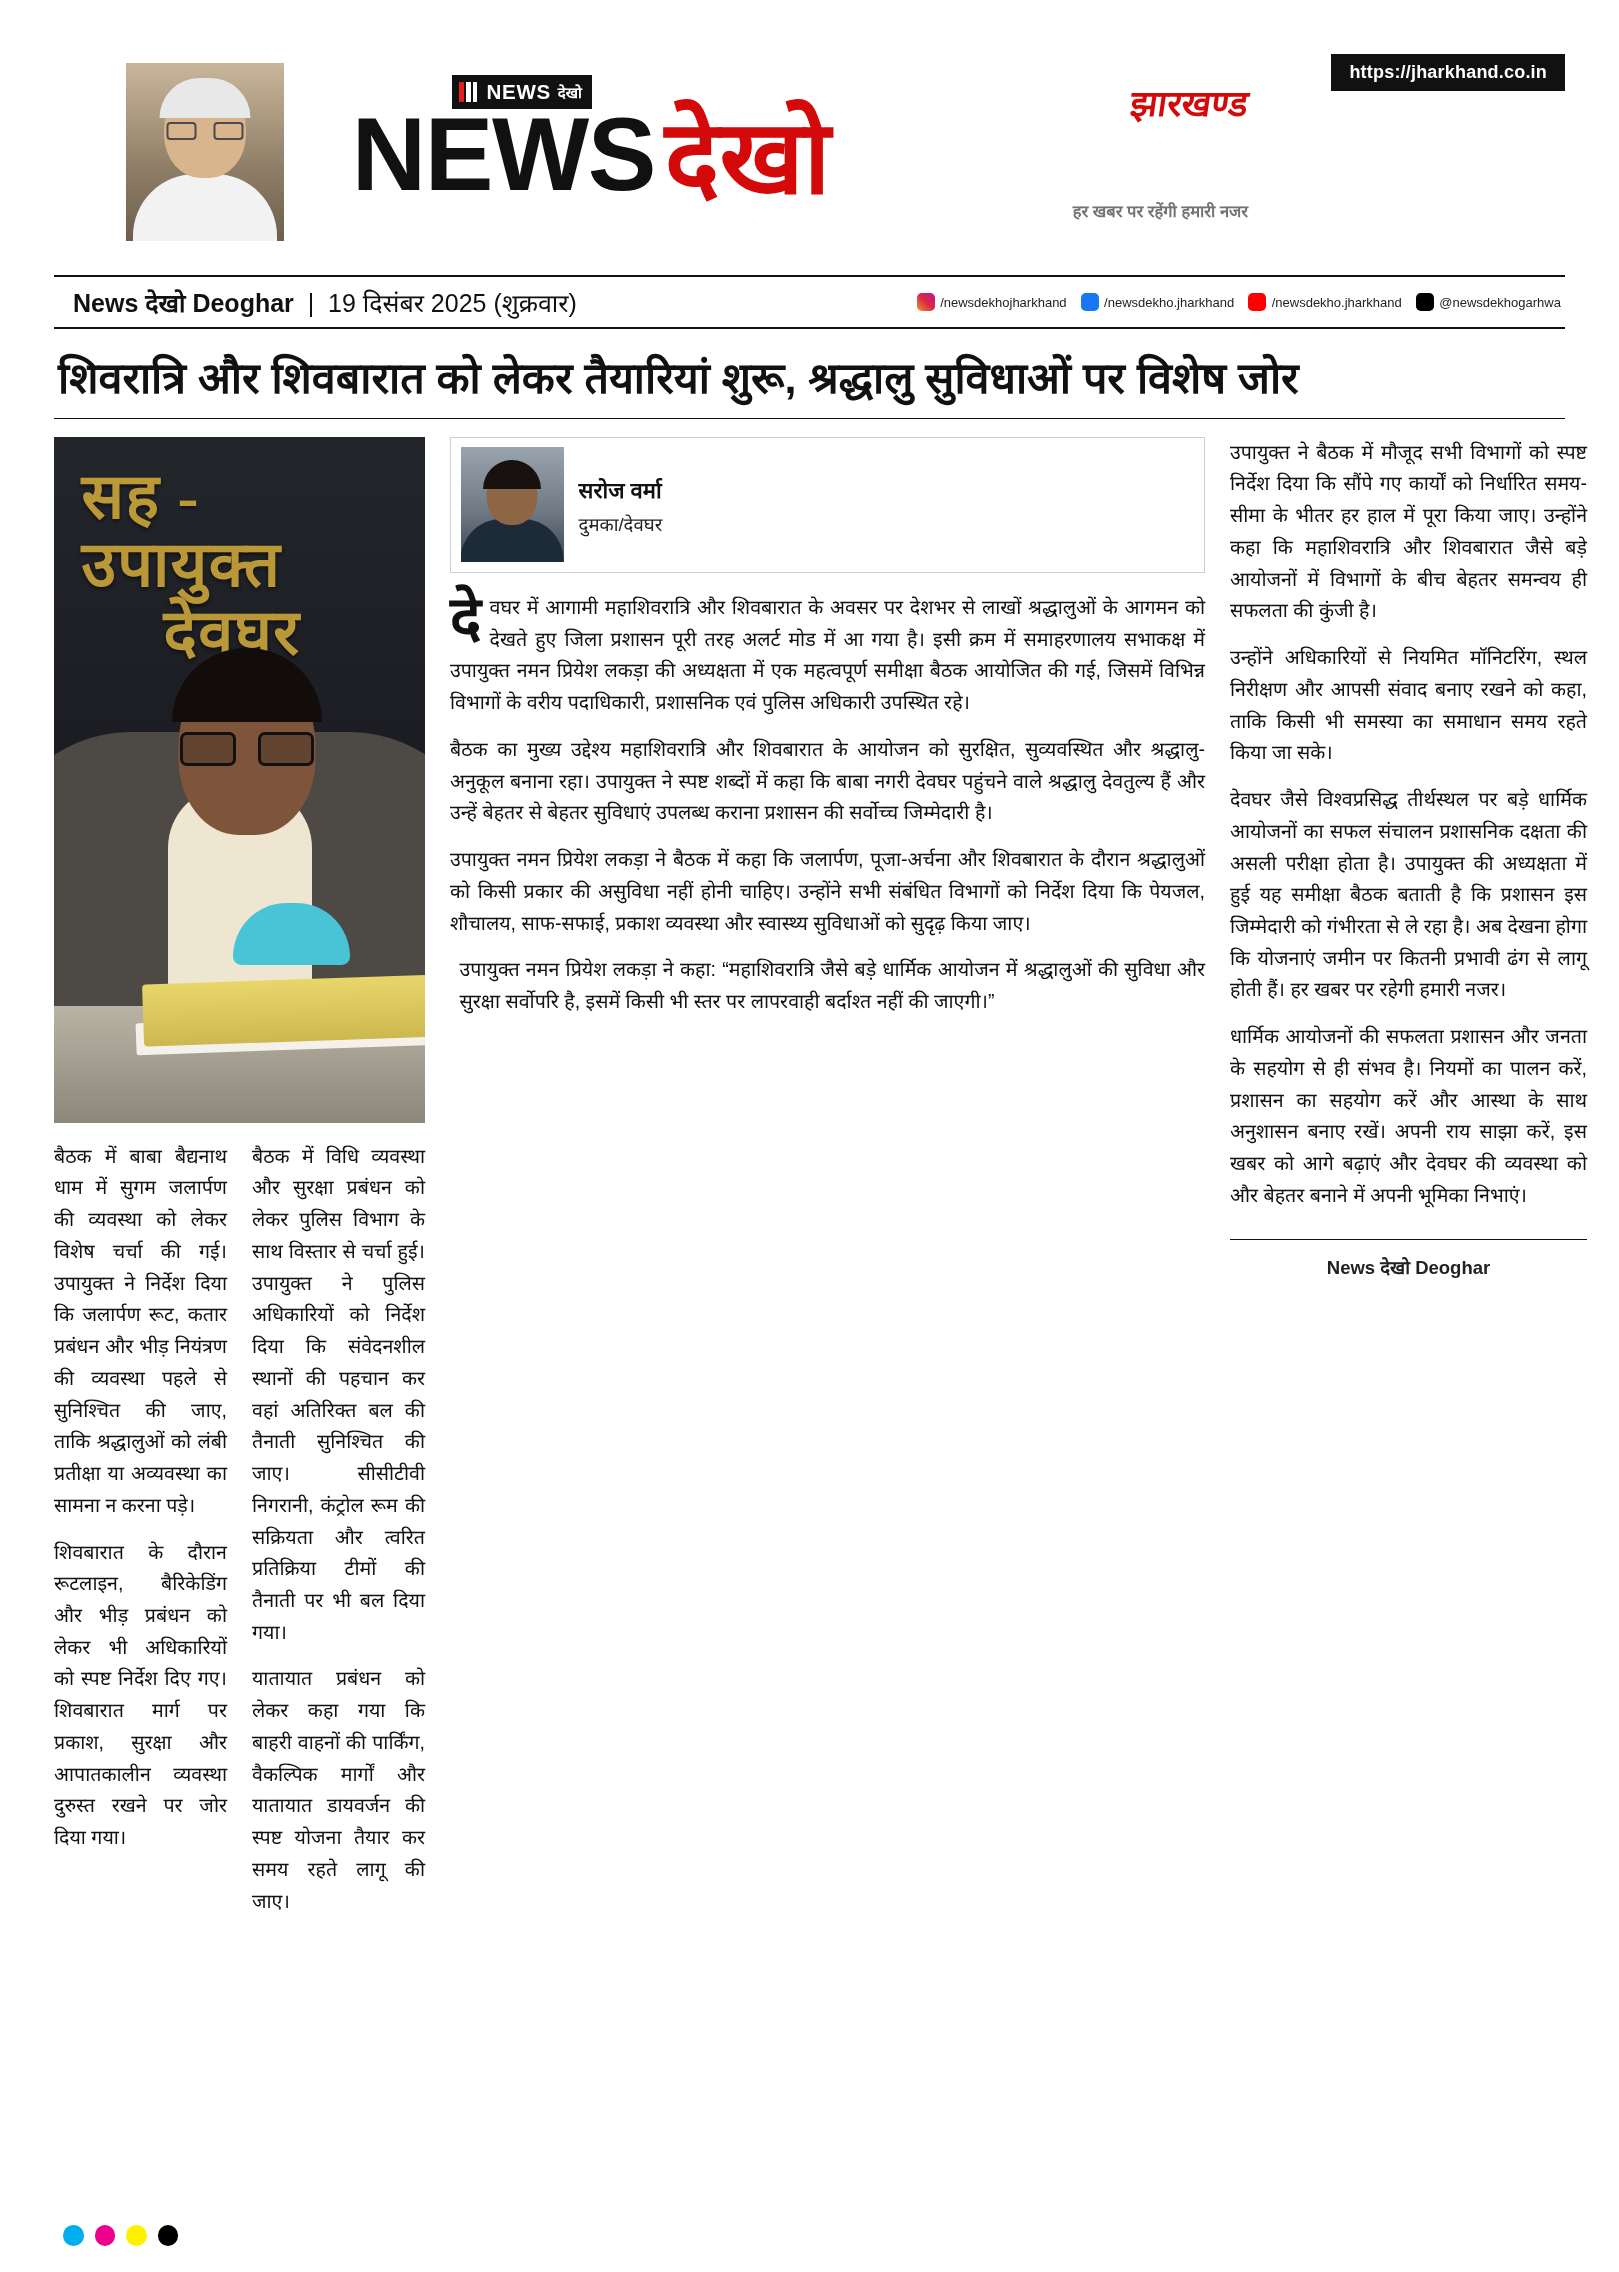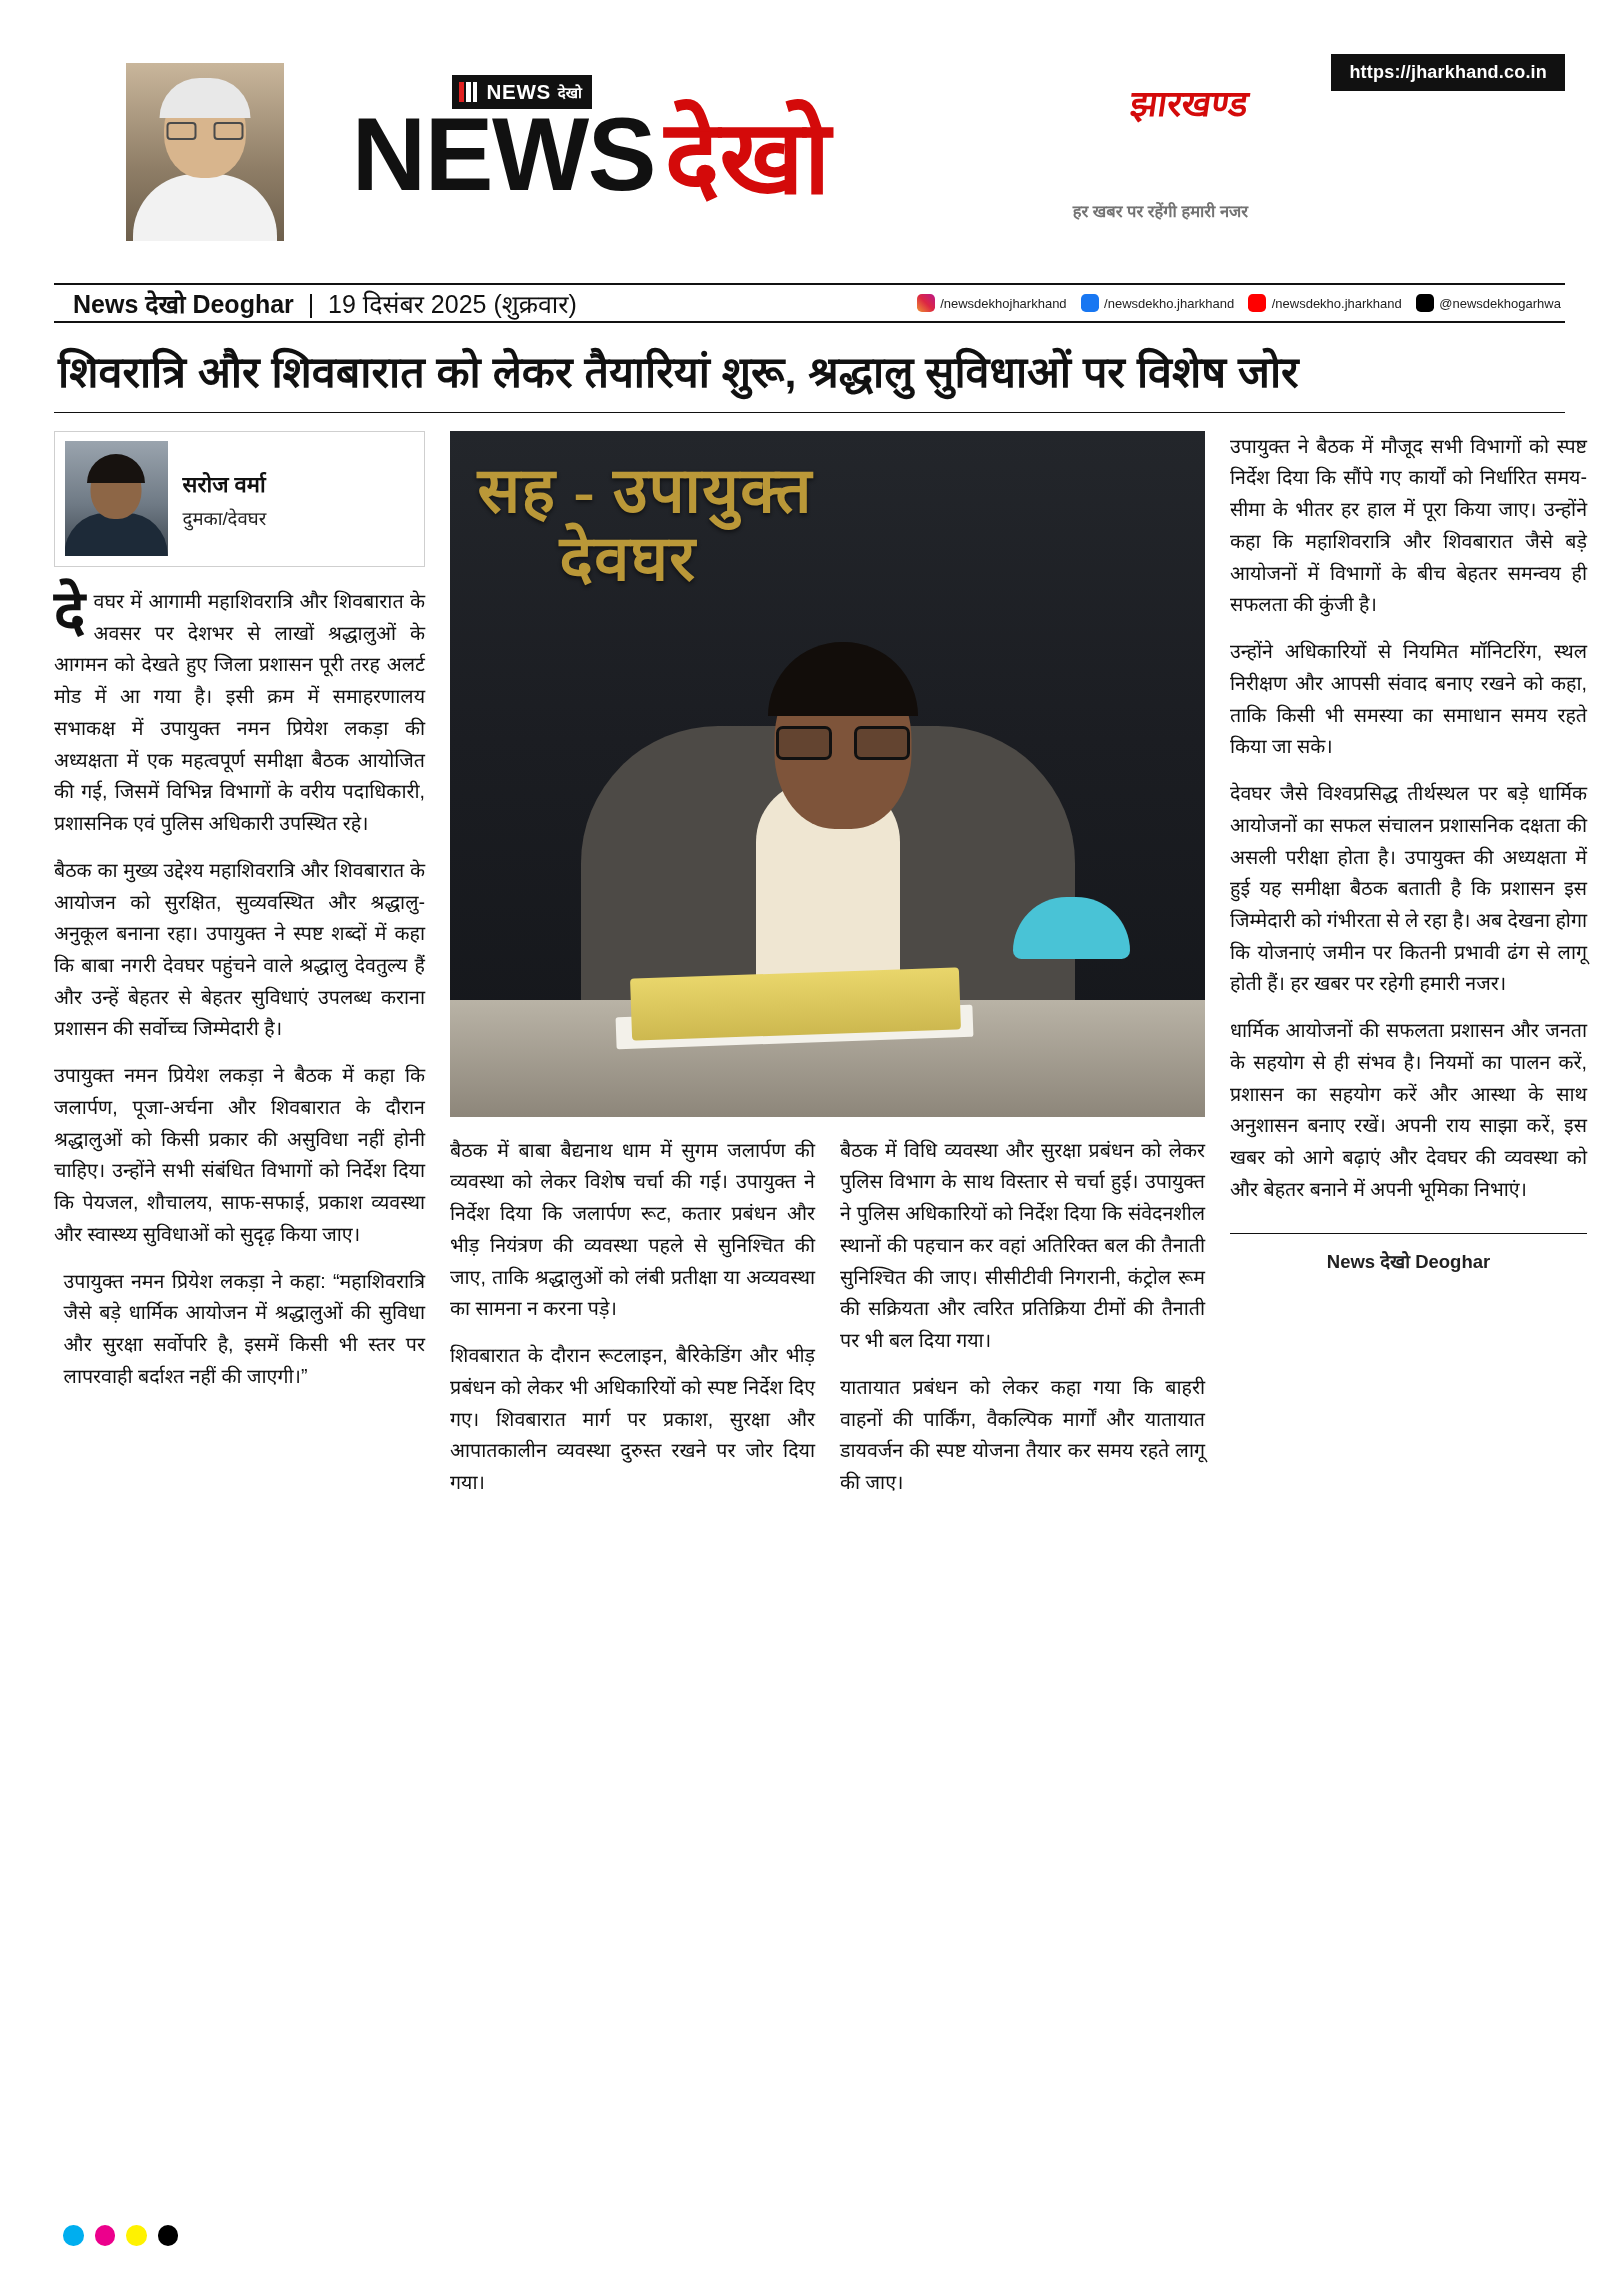--- a/index.html
+++ b/index.html
@@ -116,23 +116,23 @@
   .portrait .body {
     position:absolute; left:50%; bottom:-8.2px; transform:translateX(-50%);
     width:144px; height:75px; border-radius: 62px 62px 0 0; background:#f2f2f2;
   }
 
   
   .dateline-bar {
     position: relative;
     border-top: 2.1px solid #111;
     border-bottom: 2.1px solid #111;
-    height: 40px;
+    height: 54px;
     display: flex; align-items: center;
-    margin-top: 9px;
+    margin-top: 1px;
   }
   .dateline {
     font-size: 25px; font-weight: 700; color: #111;
     padding-left: 19px;
     white-space: nowrap;
   }
   .dateline .sep { color:#111; margin: 0 6.9px; font-weight: 400; }
   .dateline .date { font-weight: 500; }
   .socials {
     position: absolute; right: 4.1px; top: 50%; transform: translateY(-50%);
@@ -391,43 +391,20 @@
         <span>@newsdekhogarhwa</span>
       </a>
     </div>
   </div>
 
   <h1 class="headline">शिवरात्रि और शिवबारात को लेकर तैयारियां शुरू, श्रद्धालु सुविधाओं पर विशेष जोर</h1>
   <hr class="rule-under-sub">
 
   <div class="content">
 
-    <div class="col col-left">
-
-      <div class="reporter">
-        <div class="reporter-photo">
-          <div class="r-body"></div>
-          <div class="r-head"></div>
-          <div class="r-hair"></div>
-        </div>
-        <div class="reporter-info">
-          <div class="reporter-name">सरोज वर्मा</div>
-          <div class="reporter-place">दुमका/देवघर</div>
-        </div>
-      </div>
-
-      <p class="body lead">
-        <span class="dropcap">दे</span><span>वघर में आगामी महाशिवरात्रि और शिवबारात के अवसर पर देशभर से लाखों श्रद्धालुओं के आगमन को देखते हुए जिला प्रशासन पूरी तरह अलर्ट मोड में आ गया है। इसी क्रम में समाहरणालय सभाकक्ष में उपायुक्त नमन प्रियेश लकड़ा की अध्यक्षता में एक महत्वपूर्ण समीक्षा बैठक आयोजित की गई, जिसमें विभिन्न विभागों के वरीय पदाधिकारी, प्रशासनिक एवं पुलिस अधिकारी उपस्थित रहे।</span>
-      </p>
-
-      <p class="body">बैठक का मुख्य उद्देश्य महाशिवरात्रि और शिवबारात के आयोजन को सुरक्षित, सुव्यवस्थित और श्रद्धालु-अनुकूल बनाना रहा। उपायुक्त ने स्पष्ट शब्दों में कहा कि बाबा नगरी देवघर पहुंचने वाले श्रद्धालु देवतुल्य हैं और उन्हें बेहतर से बेहतर सुविधाएं उपलब्ध कराना प्रशासन की सर्वोच्च जिम्मेदारी है।</p>
-      <p class="body">उपायुक्त नमन प्रियेश लकड़ा ने बैठक में कहा कि जलार्पण, पूजा-अर्चना और शिवबारात के दौरान श्रद्धालुओं को किसी प्रकार की असुविधा नहीं होनी चाहिए। उन्होंने सभी संबंधित विभागों को निर्देश दिया कि पेयजल, शौचालय, साफ-सफाई, प्रकाश व्यवस्था और स्वास्थ्य सुविधाओं को सुदृढ़ किया जाए।</p>
-      <p class="quote">उपायुक्त नमन प्रियेश लकड़ा ने कहा: “महाशिवरात्रि जैसे बड़े धार्मिक आयोजन में श्रद्धालुओं की सुविधा और सुरक्षा सर्वोपरि है, इसमें किसी भी स्तर पर लापरवाही बर्दाश्त नहीं की जाएगी।”</p>
-    </div>
-
     <div class="col col-center">
       <div class="photo">
         <div class="wall-text">
           <span>सह - उपायुक्त</span>
           <span class="l2">देवघर</span>
         </div>
         <div class="desk"></div>
         <div class="suit"></div>
         <div class="shirt"></div>
         <div class="person-head"></div>
@@ -446,20 +423,43 @@
           <p class="body">बैठक में बाबा बैद्यनाथ धाम में सुगम जलार्पण की व्यवस्था को लेकर विशेष चर्चा की गई। उपायुक्त ने निर्देश दिया कि जलार्पण रूट, कतार प्रबंधन और भीड़ नियंत्रण की व्यवस्था पहले से सुनिश्चित की जाए, ताकि श्रद्धालुओं को लंबी प्रतीक्षा या अव्यवस्था का सामना न करना पड़े।</p>
           <p class="body">शिवबारात के दौरान रूटलाइन, बैरिकेडिंग और भीड़ प्रबंधन को लेकर भी अधिकारियों को स्पष्ट निर्देश दिए गए। शिवबारात मार्ग पर प्रकाश, सुरक्षा और आपातकालीन व्यवस्था दुरुस्त रखने पर जोर दिया गया।</p>
         </div>
         <div>
           <p class="body">बैठक में विधि व्यवस्था और सुरक्षा प्रबंधन को लेकर पुलिस विभाग के साथ विस्तार से चर्चा हुई। उपायुक्त ने पुलिस अधिकारियों को निर्देश दिया कि संवेदनशील स्थानों की पहचान कर वहां अतिरिक्त बल की तैनाती सुनिश्चित की जाए। सीसीटीवी निगरानी, कंट्रोल रूम की सक्रियता और त्वरित प्रतिक्रिया टीमों की तैनाती पर भी बल दिया गया।</p>
           <p class="body">यातायात प्रबंधन को लेकर कहा गया कि बाहरी वाहनों की पार्किंग, वैकल्पिक मार्गों और यातायात डायवर्जन की स्पष्ट योजना तैयार कर समय रहते लागू की जाए।</p>
         </div>
       </div>
     </div>
 
+    <div class="col col-left">
+
+      <div class="reporter">
+        <div class="reporter-photo">
+          <div class="r-body"></div>
+          <div class="r-head"></div>
+          <div class="r-hair"></div>
+        </div>
+        <div class="reporter-info">
+          <div class="reporter-name">सरोज वर्मा</div>
+          <div class="reporter-place">दुमका/देवघर</div>
+        </div>
+      </div>
+
+      <p class="body lead">
+        <span class="dropcap">दे</span><span>वघर में आगामी महाशिवरात्रि और शिवबारात के अवसर पर देशभर से लाखों श्रद्धालुओं के आगमन को देखते हुए जिला प्रशासन पूरी तरह अलर्ट मोड में आ गया है। इसी क्रम में समाहरणालय सभाकक्ष में उपायुक्त नमन प्रियेश लकड़ा की अध्यक्षता में एक महत्वपूर्ण समीक्षा बैठक आयोजित की गई, जिसमें विभिन्न विभागों के वरीय पदाधिकारी, प्रशासनिक एवं पुलिस अधिकारी उपस्थित रहे।</span>
+      </p>
+
+      <p class="body">बैठक का मुख्य उद्देश्य महाशिवरात्रि और शिवबारात के आयोजन को सुरक्षित, सुव्यवस्थित और श्रद्धालु-अनुकूल बनाना रहा। उपायुक्त ने स्पष्ट शब्दों में कहा कि बाबा नगरी देवघर पहुंचने वाले श्रद्धालु देवतुल्य हैं और उन्हें बेहतर से बेहतर सुविधाएं उपलब्ध कराना प्रशासन की सर्वोच्च जिम्मेदारी है।</p>
+      <p class="body">उपायुक्त नमन प्रियेश लकड़ा ने बैठक में कहा कि जलार्पण, पूजा-अर्चना और शिवबारात के दौरान श्रद्धालुओं को किसी प्रकार की असुविधा नहीं होनी चाहिए। उन्होंने सभी संबंधित विभागों को निर्देश दिया कि पेयजल, शौचालय, साफ-सफाई, प्रकाश व्यवस्था और स्वास्थ्य सुविधाओं को सुदृढ़ किया जाए।</p>
+      <p class="quote">उपायुक्त नमन प्रियेश लकड़ा ने कहा: “महाशिवरात्रि जैसे बड़े धार्मिक आयोजन में श्रद्धालुओं की सुविधा और सुरक्षा सर्वोपरि है, इसमें किसी भी स्तर पर लापरवाही बर्दाश्त नहीं की जाएगी।”</p>
+    </div>
+
     <div class="col col-right">
       <p class="body">उपायुक्त ने बैठक में मौजूद सभी विभागों को स्पष्ट निर्देश दिया कि सौंपे गए कार्यों को निर्धारित समय-सीमा के भीतर हर हाल में पूरा किया जाए। उन्होंने कहा कि महाशिवरात्रि और शिवबारात जैसे बड़े आयोजनों में विभागों के बीच बेहतर समन्वय ही सफलता की कुंजी है।</p>
       <p class="body">उन्होंने अधिकारियों से नियमित मॉनिटरिंग, स्थल निरीक्षण और आपसी संवाद बनाए रखने को कहा, ताकि किसी भी समस्या का समाधान समय रहते किया जा सके।</p>
       <p class="body">देवघर जैसे विश्वप्रसिद्ध तीर्थस्थल पर बड़े धार्मिक आयोजनों का सफल संचालन प्रशासनिक दक्षता की असली परीक्षा होता है। उपायुक्त की अध्यक्षता में हुई यह समीक्षा बैठक बताती है कि प्रशासन इस जिम्मेदारी को गंभीरता से ले रहा है। अब देखना होगा कि योजनाएं जमीन पर कितनी प्रभावी ढंग से लागू होती हैं। हर खबर पर रहेगी हमारी नजर।</p>
       <p class="body">धार्मिक आयोजनों की सफलता प्रशासन और जनता के सहयोग से ही संभव है। नियमों का पालन करें, प्रशासन का सहयोग करें और आस्था के साथ अनुशासन बनाए रखें। अपनी राय साझा करें, इस खबर को आगे बढ़ाएं और देवघर की व्यवस्था को और बेहतर बनाने में अपनी भूमिका निभाएं।</p>
       <hr class="end-rule">
       <div class="footer-brand">News देखो Deoghar</div>
     </div>
 
   </div>

